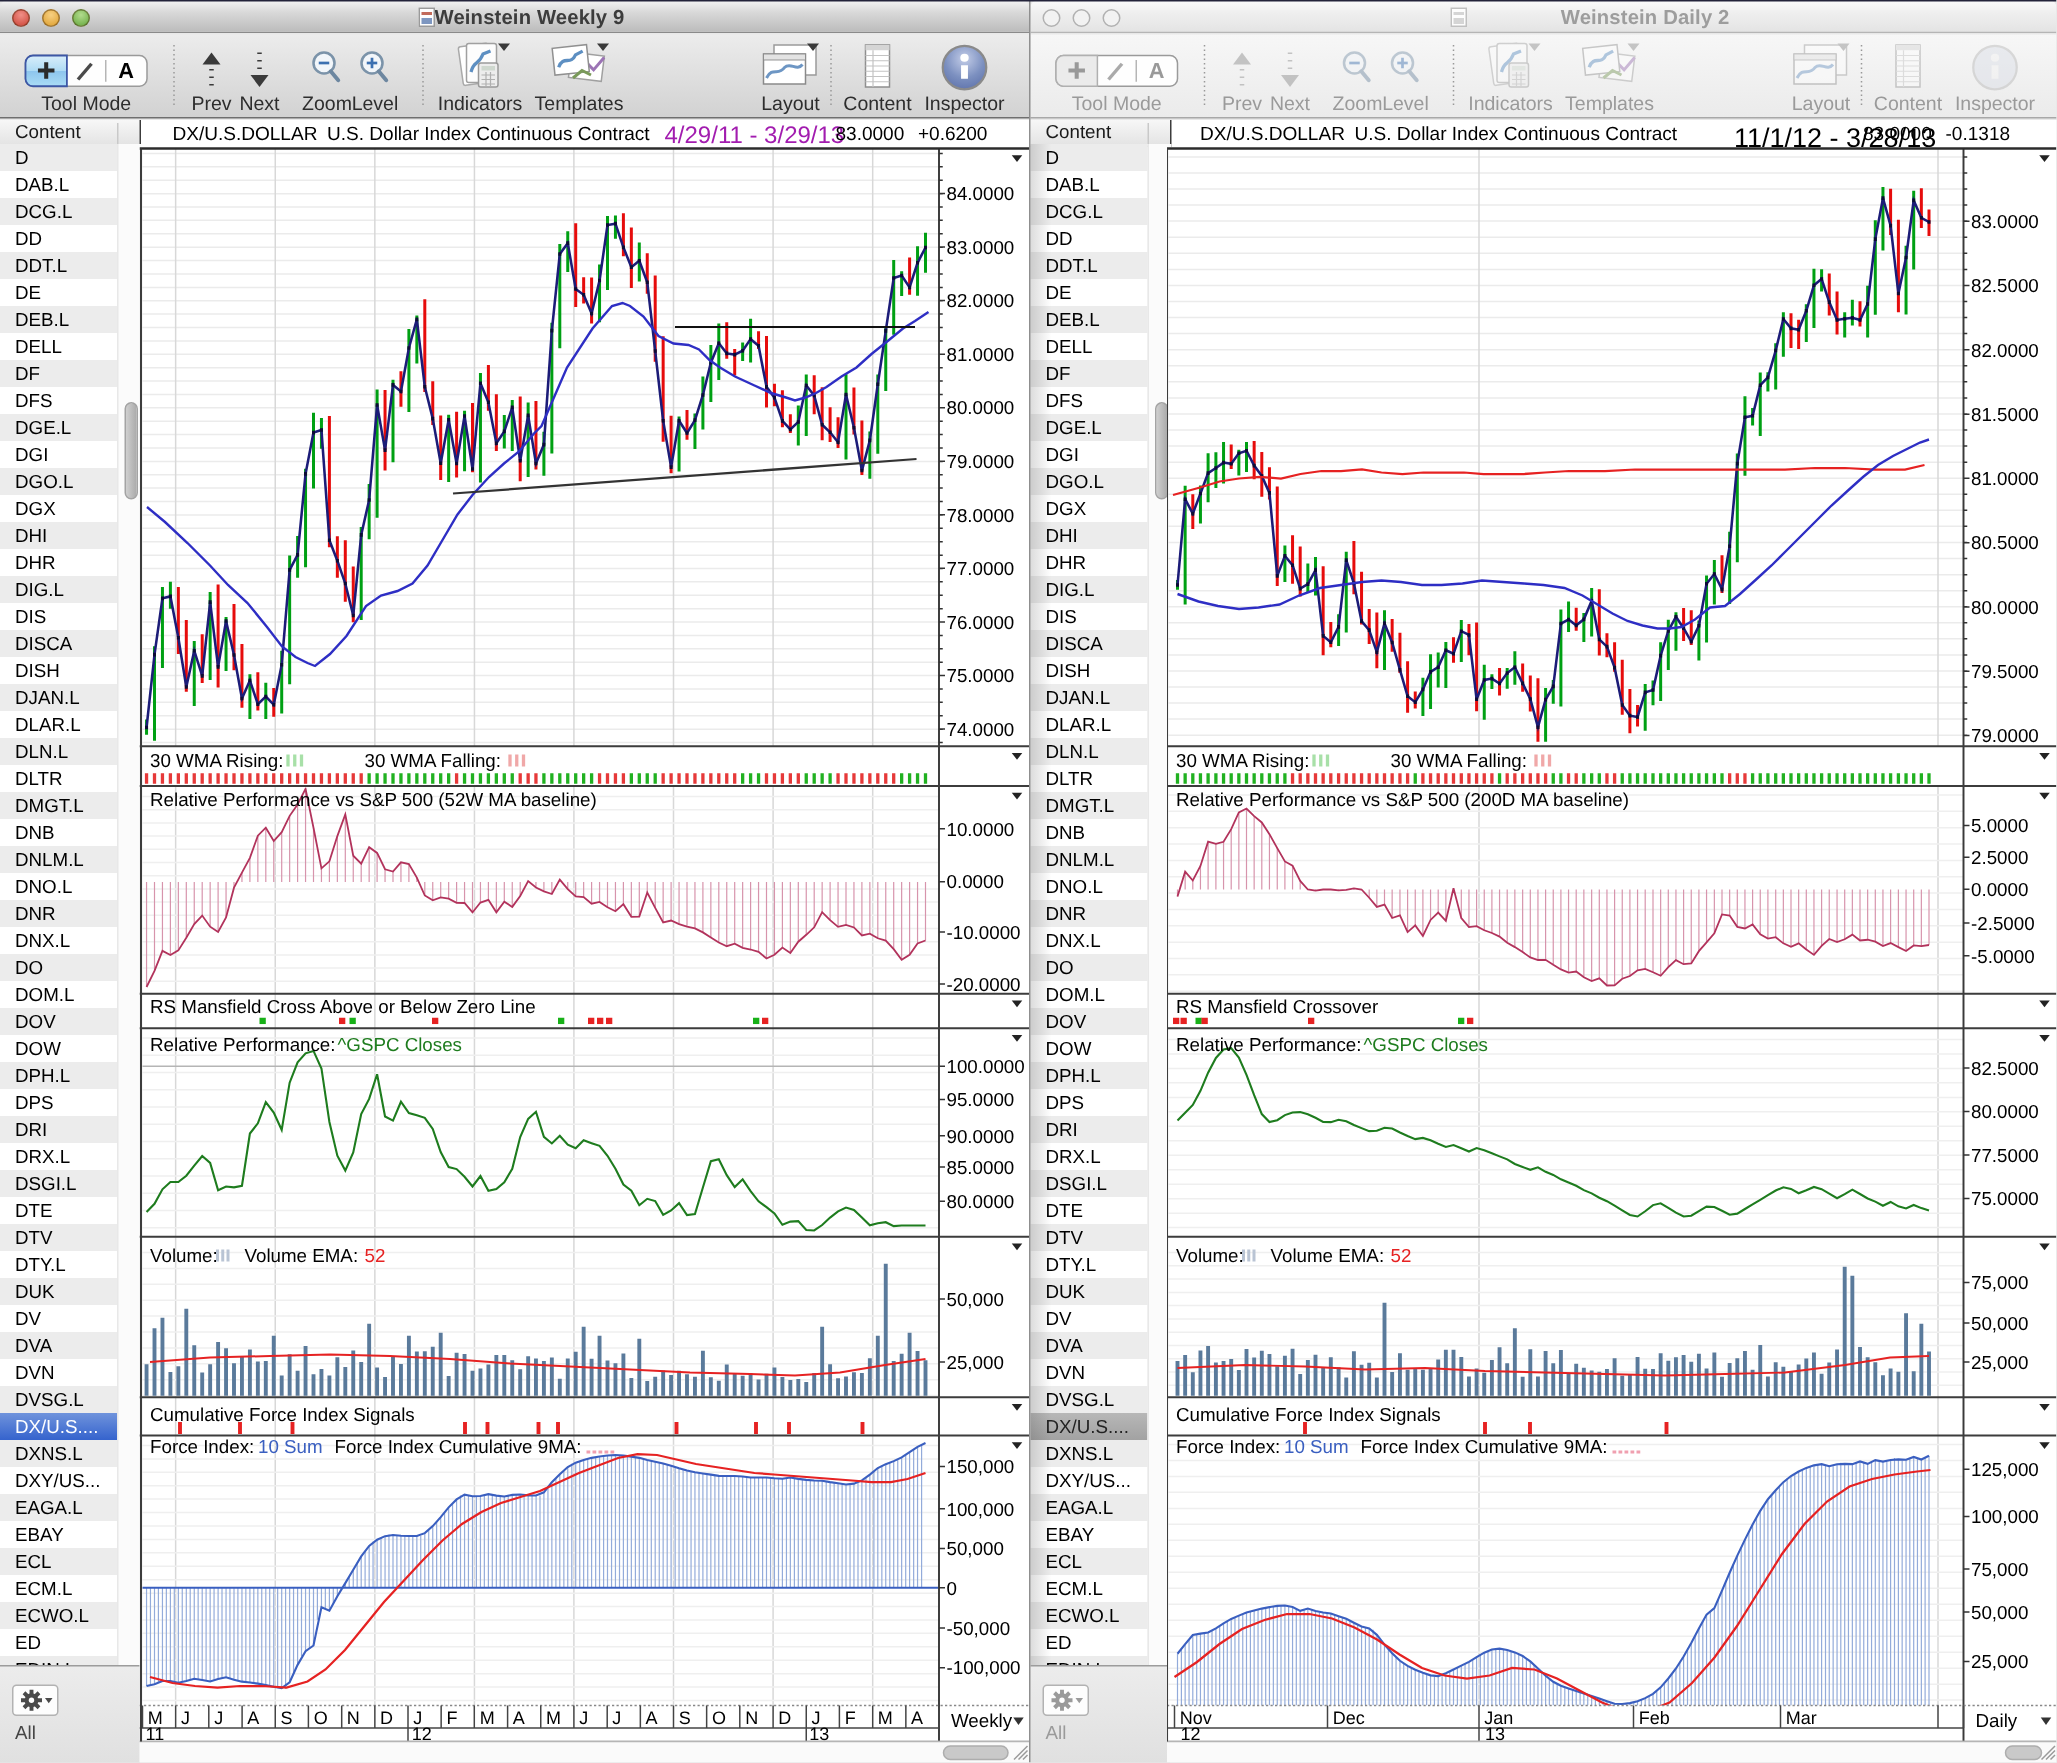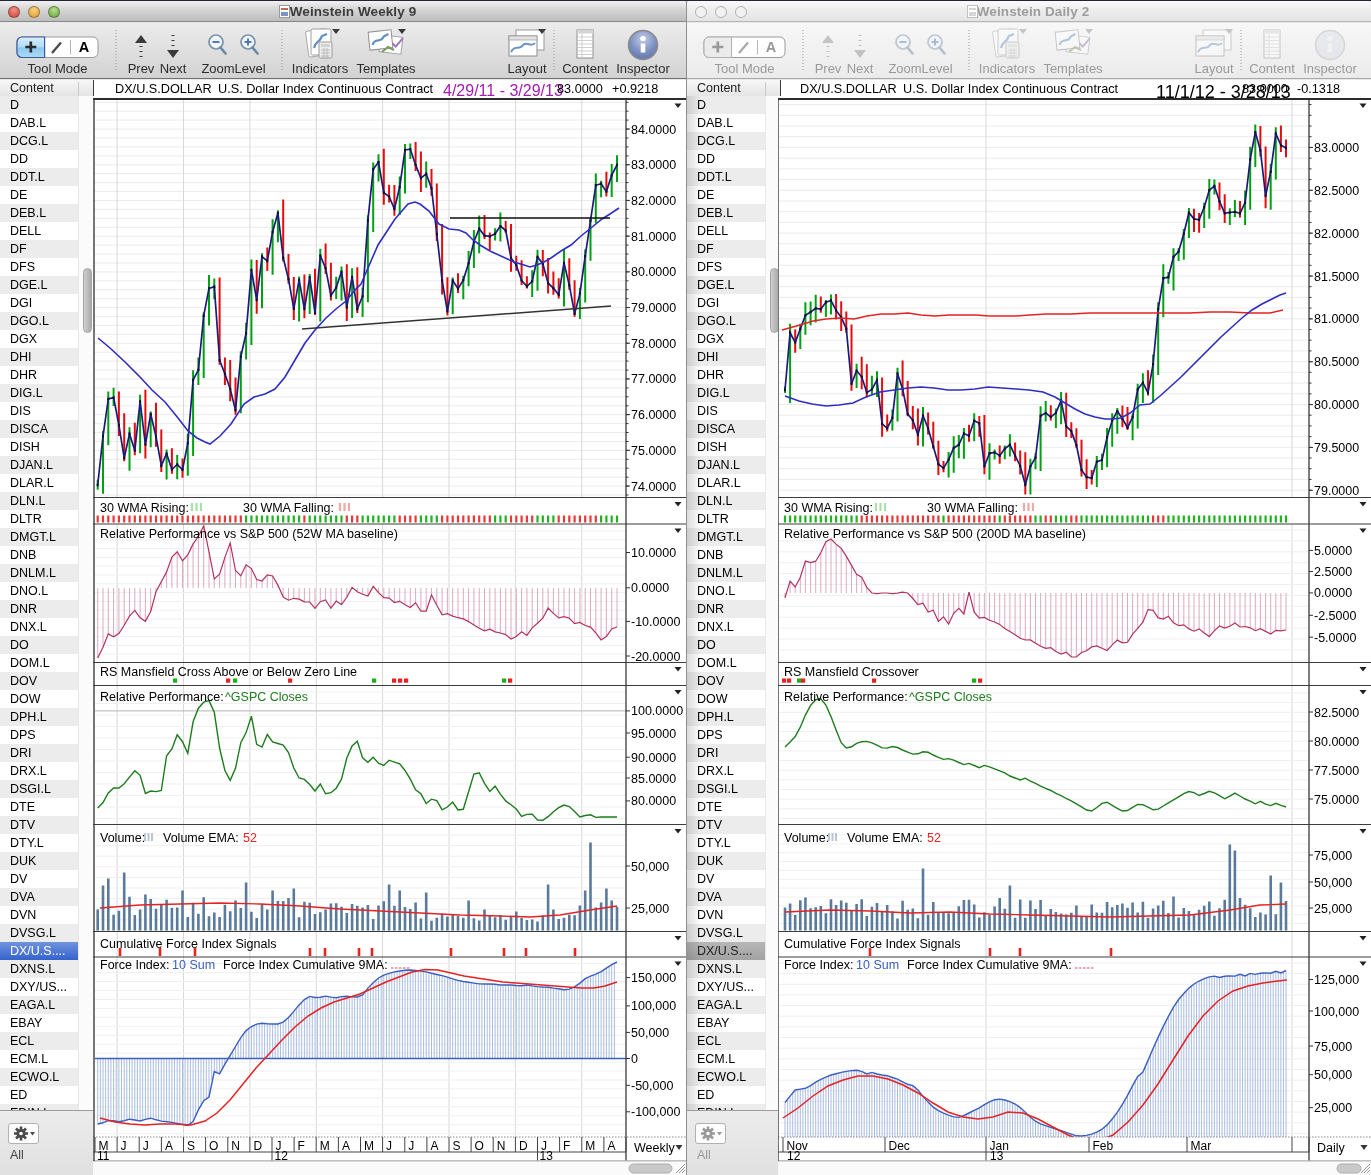--- a/index.html
+++ b/index.html
@@ -9,21 +9,21 @@
 <div style="position:absolute;left:279px;top:5px;width:11px;height:13px;background:#fdfdfd;border:1px solid #9a9a9a;box-sizing:border-box"></div>
 <div style="position:absolute;left:281px;top:8px;width:7px;height:2px;background:#c26a5a"></div>
 <div style="position:absolute;left:281px;top:12px;width:7px;height:4px;background:#7d96c0"></div>
 <div style="position:absolute;left:0px;top:80px;width:93px;height:18px;background:linear-gradient(#f7f7f7,#e3e3e3);border-bottom:1px solid #b8b8b8;font-size:12.5px;color:#1a1a1a;padding:1px 0 0 10px;box-sizing:border-box">Content</div>
 <div style="position:absolute;left:78px;top:82px;width:1px;height:14px;background:#c9c9c9"></div>
 <div style="position:absolute;left:93px;top:80px;width:593px;height:18px;background:#fff;border-left:1.5px solid #3c3c3c"></div>
 <div style="position:absolute;left:115px;top:82px;font-size:12.7px;color:#000;white-space:nowrap">DX/U.S.DOLLAR</div>
 <div style="position:absolute;left:218px;top:82px;font-size:12.7px;color:#000;white-space:nowrap">U.S. Dollar Index Continuous Contract</div>
 <div style="position:absolute;left:443px;top:82px;font-size:16px;color:#a21caf;white-space:nowrap">4/29/11 - 3/29/13</div>
 <div style="position:absolute;left:557px;top:82px;font-size:12.7px;color:#000;white-space:nowrap">83.0000</div>
-<div style="position:absolute;left:612px;top:82px;font-size:12.7px;color:#000;white-space:nowrap">+0.9218</div>
+<div style="position:absolute;left:612px;top:82px;font-size:12.7px;color:#000;white-space:nowrap">+0.6200</div>
 <div style="position:absolute;left:0px;top:96px;width:78px;height:18px;background:#ececec;color:#000;font-size:12.5px;padding:1.5px 0 0 10px;box-sizing:border-box;overflow:hidden;white-space:nowrap">D</div>
 <div style="position:absolute;left:0px;top:114px;width:78px;height:18px;background:#fff;color:#000;font-size:12.5px;padding:1.5px 0 0 10px;box-sizing:border-box;overflow:hidden;white-space:nowrap">DAB.L</div>
 <div style="position:absolute;left:0px;top:132px;width:78px;height:18px;background:#ececec;color:#000;font-size:12.5px;padding:1.5px 0 0 10px;box-sizing:border-box;overflow:hidden;white-space:nowrap">DCG.L</div>
 <div style="position:absolute;left:0px;top:150px;width:78px;height:18px;background:#fff;color:#000;font-size:12.5px;padding:1.5px 0 0 10px;box-sizing:border-box;overflow:hidden;white-space:nowrap">DD</div>
 <div style="position:absolute;left:0px;top:168px;width:78px;height:18px;background:#ececec;color:#000;font-size:12.5px;padding:1.5px 0 0 10px;box-sizing:border-box;overflow:hidden;white-space:nowrap">DDT.L</div>
 <div style="position:absolute;left:0px;top:186px;width:78px;height:18px;background:#fff;color:#000;font-size:12.5px;padding:1.5px 0 0 10px;box-sizing:border-box;overflow:hidden;white-space:nowrap">DE</div>
 <div style="position:absolute;left:0px;top:204px;width:78px;height:18px;background:#ececec;color:#000;font-size:12.5px;padding:1.5px 0 0 10px;box-sizing:border-box;overflow:hidden;white-space:nowrap">DEB.L</div>
 <div style="position:absolute;left:0px;top:222px;width:78px;height:18px;background:#fff;color:#000;font-size:12.5px;padding:1.5px 0 0 10px;box-sizing:border-box;overflow:hidden;white-space:nowrap">DELL</div>
 <div style="position:absolute;left:0px;top:240px;width:78px;height:18px;background:#ececec;color:#000;font-size:12.5px;padding:1.5px 0 0 10px;box-sizing:border-box;overflow:hidden;white-space:nowrap">DF</div>
 <div style="position:absolute;left:0px;top:258px;width:78px;height:18px;background:#fff;color:#000;font-size:12.5px;padding:1.5px 0 0 10px;box-sizing:border-box;overflow:hidden;white-space:nowrap">DFS</div>
@@ -84,21 +84,21 @@
       <circle cx="11" cy="9.5" r="4.6" fill="#4a4a4a"></circle>
       <circle cx="11" cy="9.5" r="1.8" fill="#fdfdfd"></circle>
       <path d="M20,8 l5,0 -2.5,3.5 z" fill="#4a4a4a"></path>
     </svg></div>
 <div style="position:absolute;left:10px;top:1148px;font-size:12.5px;color:#444">All</div>
 <div style="position:absolute;left:687px;top:0;width:684px;height:22px;background:linear-gradient(#fbfbfb,#efefef 40%,#e4e4e4);border-bottom:1px solid #b5b5b5;border-radius:5px 5px 0 0;box-sizing:border-box"></div>
 <div style="position:absolute;left:687px;top:23px;width:684px;height:56px;background:linear-gradient(#f7f7f7,#ebebeb);border-bottom:1px solid #a8a8a8;box-sizing:border-box"></div>
 <div style="position:absolute;left:695px;top:6px;width:12px;height:12px;border-radius:6px;background:#f2f2f2;border:1px solid #b1b1b1;box-sizing:border-box"></div>
 <div style="position:absolute;left:715px;top:6px;width:12px;height:12px;border-radius:6px;background:#f2f2f2;border:1px solid #b1b1b1;box-sizing:border-box"></div>
 <div style="position:absolute;left:735px;top:6px;width:12px;height:12px;border-radius:6px;background:#f2f2f2;border:1px solid #b1b1b1;box-sizing:border-box"></div>
-<div style="position:absolute;left:913px;top:4px;width:240px;text-align:center;font-size:13.5px;font-weight:bold;color:#9d9d9d;letter-spacing:0.1px">Weinstein Daily 2</div>
+<div style="position:absolute;left:913px;top:4px;width:240px;text-align:right;font-size:13.5px;font-weight:bold;color:#9d9d9d;letter-spacing:0.1px">Weinstein Daily 2</div>
 <div style="position:absolute;left:967px;top:5px;width:11px;height:13px;background:#fdfdfd;border:1px solid #c0c0c0;box-sizing:border-box"></div>
 <div style="position:absolute;left:969px;top:8px;width:7px;height:2px;background:#d5d5d5"></div>
 <div style="position:absolute;left:969px;top:12px;width:7px;height:4px;background:#d5d5d5"></div>
 <div style="position:absolute;left:687px;top:80px;width:93px;height:18px;background:linear-gradient(#f7f7f7,#e3e3e3);border-bottom:1px solid #b8b8b8;font-size:12.5px;color:#1a1a1a;padding:1px 0 0 10px;box-sizing:border-box">Content</div>
 <div style="position:absolute;left:765px;top:82px;width:1px;height:14px;background:#c9c9c9"></div>
 <div style="position:absolute;left:780px;top:80px;width:591px;height:18px;background:#fff;border-left:1.5px solid #3c3c3c"></div>
 <div style="position:absolute;left:800px;top:82px;font-size:12.7px;color:#000;white-space:nowrap">DX/U.S.DOLLAR</div>
 <div style="position:absolute;left:903px;top:82px;font-size:12.7px;color:#000;white-space:nowrap">U.S. Dollar Index Continuous Contract</div>
 <div style="position:absolute;left:1156px;top:82px;font-size:18px;color:#000;white-space:nowrap">11/1/12 - 3/28/13</div>
 <div style="position:absolute;left:1242px;top:82px;font-size:12.7px;color:#000;white-space:nowrap">83.0000</div>

